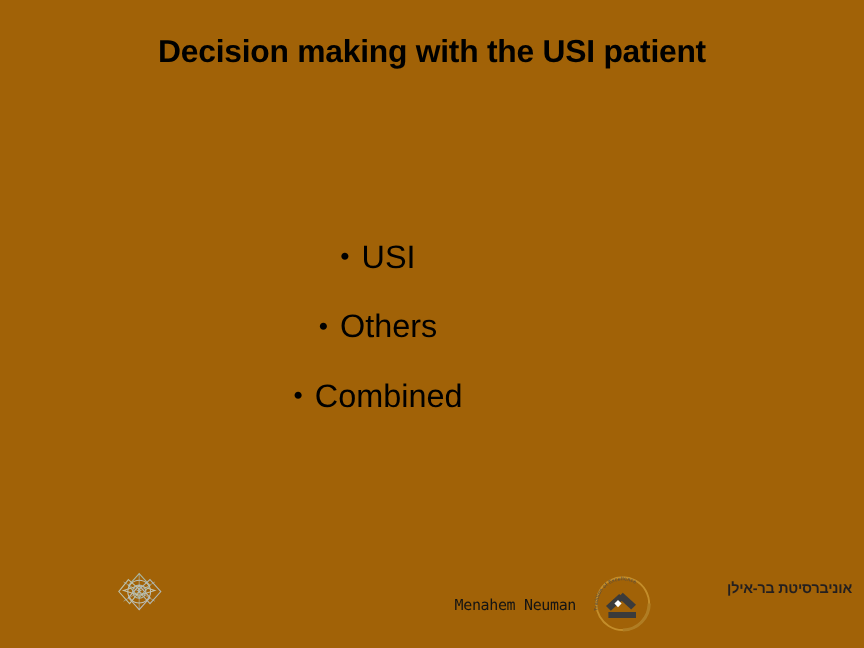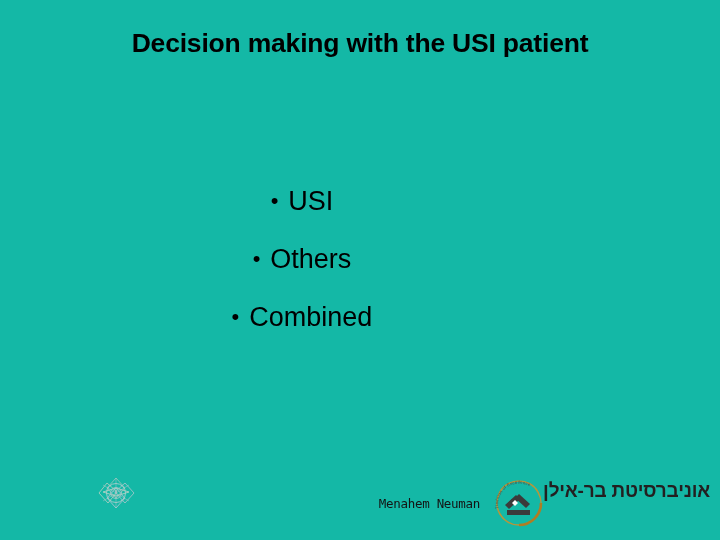--- a/index.html
+++ b/index.html
@@ -4,21 +4,21 @@
 <style>
   html, body {
     margin: 0;
     padding: 0;
     background: #ffffff;
   }
   #slide {
     position: relative;
     width: 720px;
     height: 540px;
-    background: #14b8a6;
+    background: #a16207;
     overflow: hidden;
     font-family: "Liberation Sans", sans-serif;
     color: #000000;
   }
 
   
   #slide-title {
     position: absolute;
     left: 0;
     top: 28px;
@@ -31,21 +31,21 @@
     white-space: nowrap;
   }
 
   
   #bullet-list {
     position: absolute;
     left: 0;
     top: 172px;
     width: 604px;
     list-style: none;
-    margin: 0;
+    margin: 13px;
     padding: 0;
     text-align: center;
   }
   #bullet-list li {
     display: block;
     width: 100%;
     text-align: center;
     font-size: 27px;
     line-height: 58px;
     color: #000000;
@@ -120,21 +120,21 @@
   }
   #barilan-name-en {
     font-size: 14.5px;
     font-weight: bold;
     color: #231f20;
     letter-spacing: -0.3px;
     line-height: 17px;
     white-space: nowrap;
   }
   #barilan-name-he {
-    font-size: 19px;
+    font-size: 12px;
     font-weight: bold;
     color: #231f20;
     direction: rtl;
     text-align: right;
     letter-spacing: -0.2px;
     line-height: 17px;
     white-space: nowrap;
   }
 </style>
 </head>

